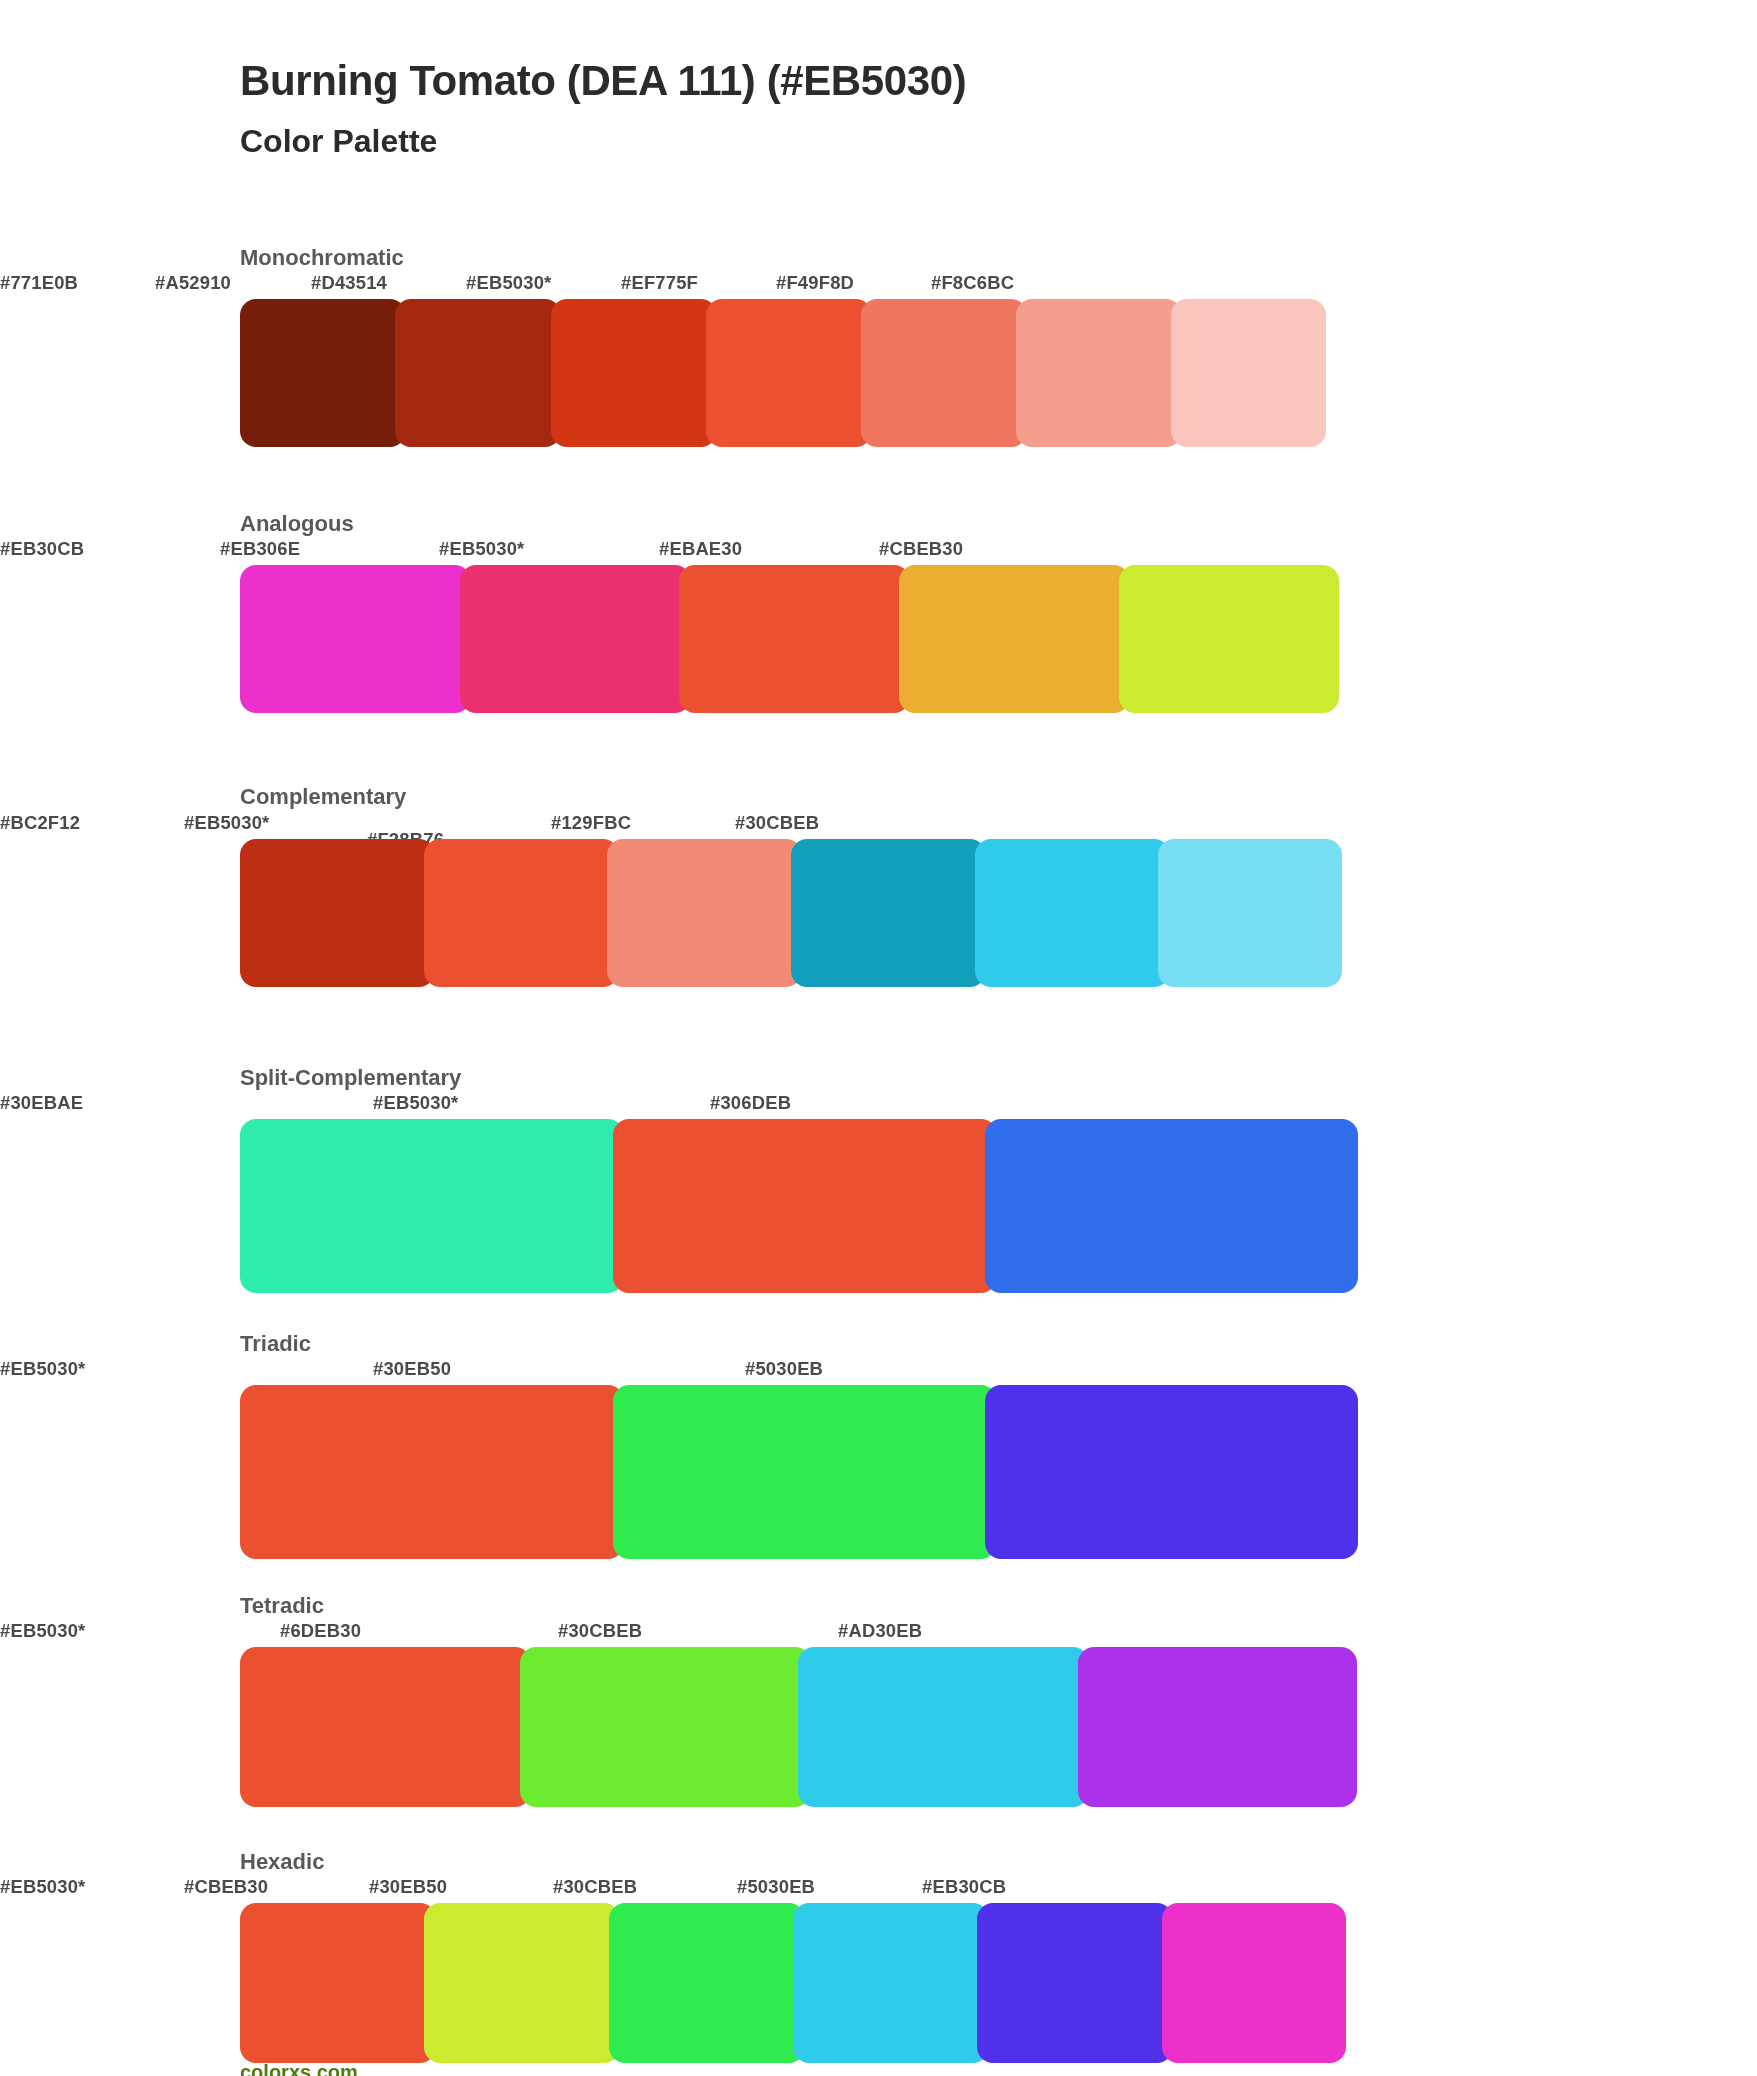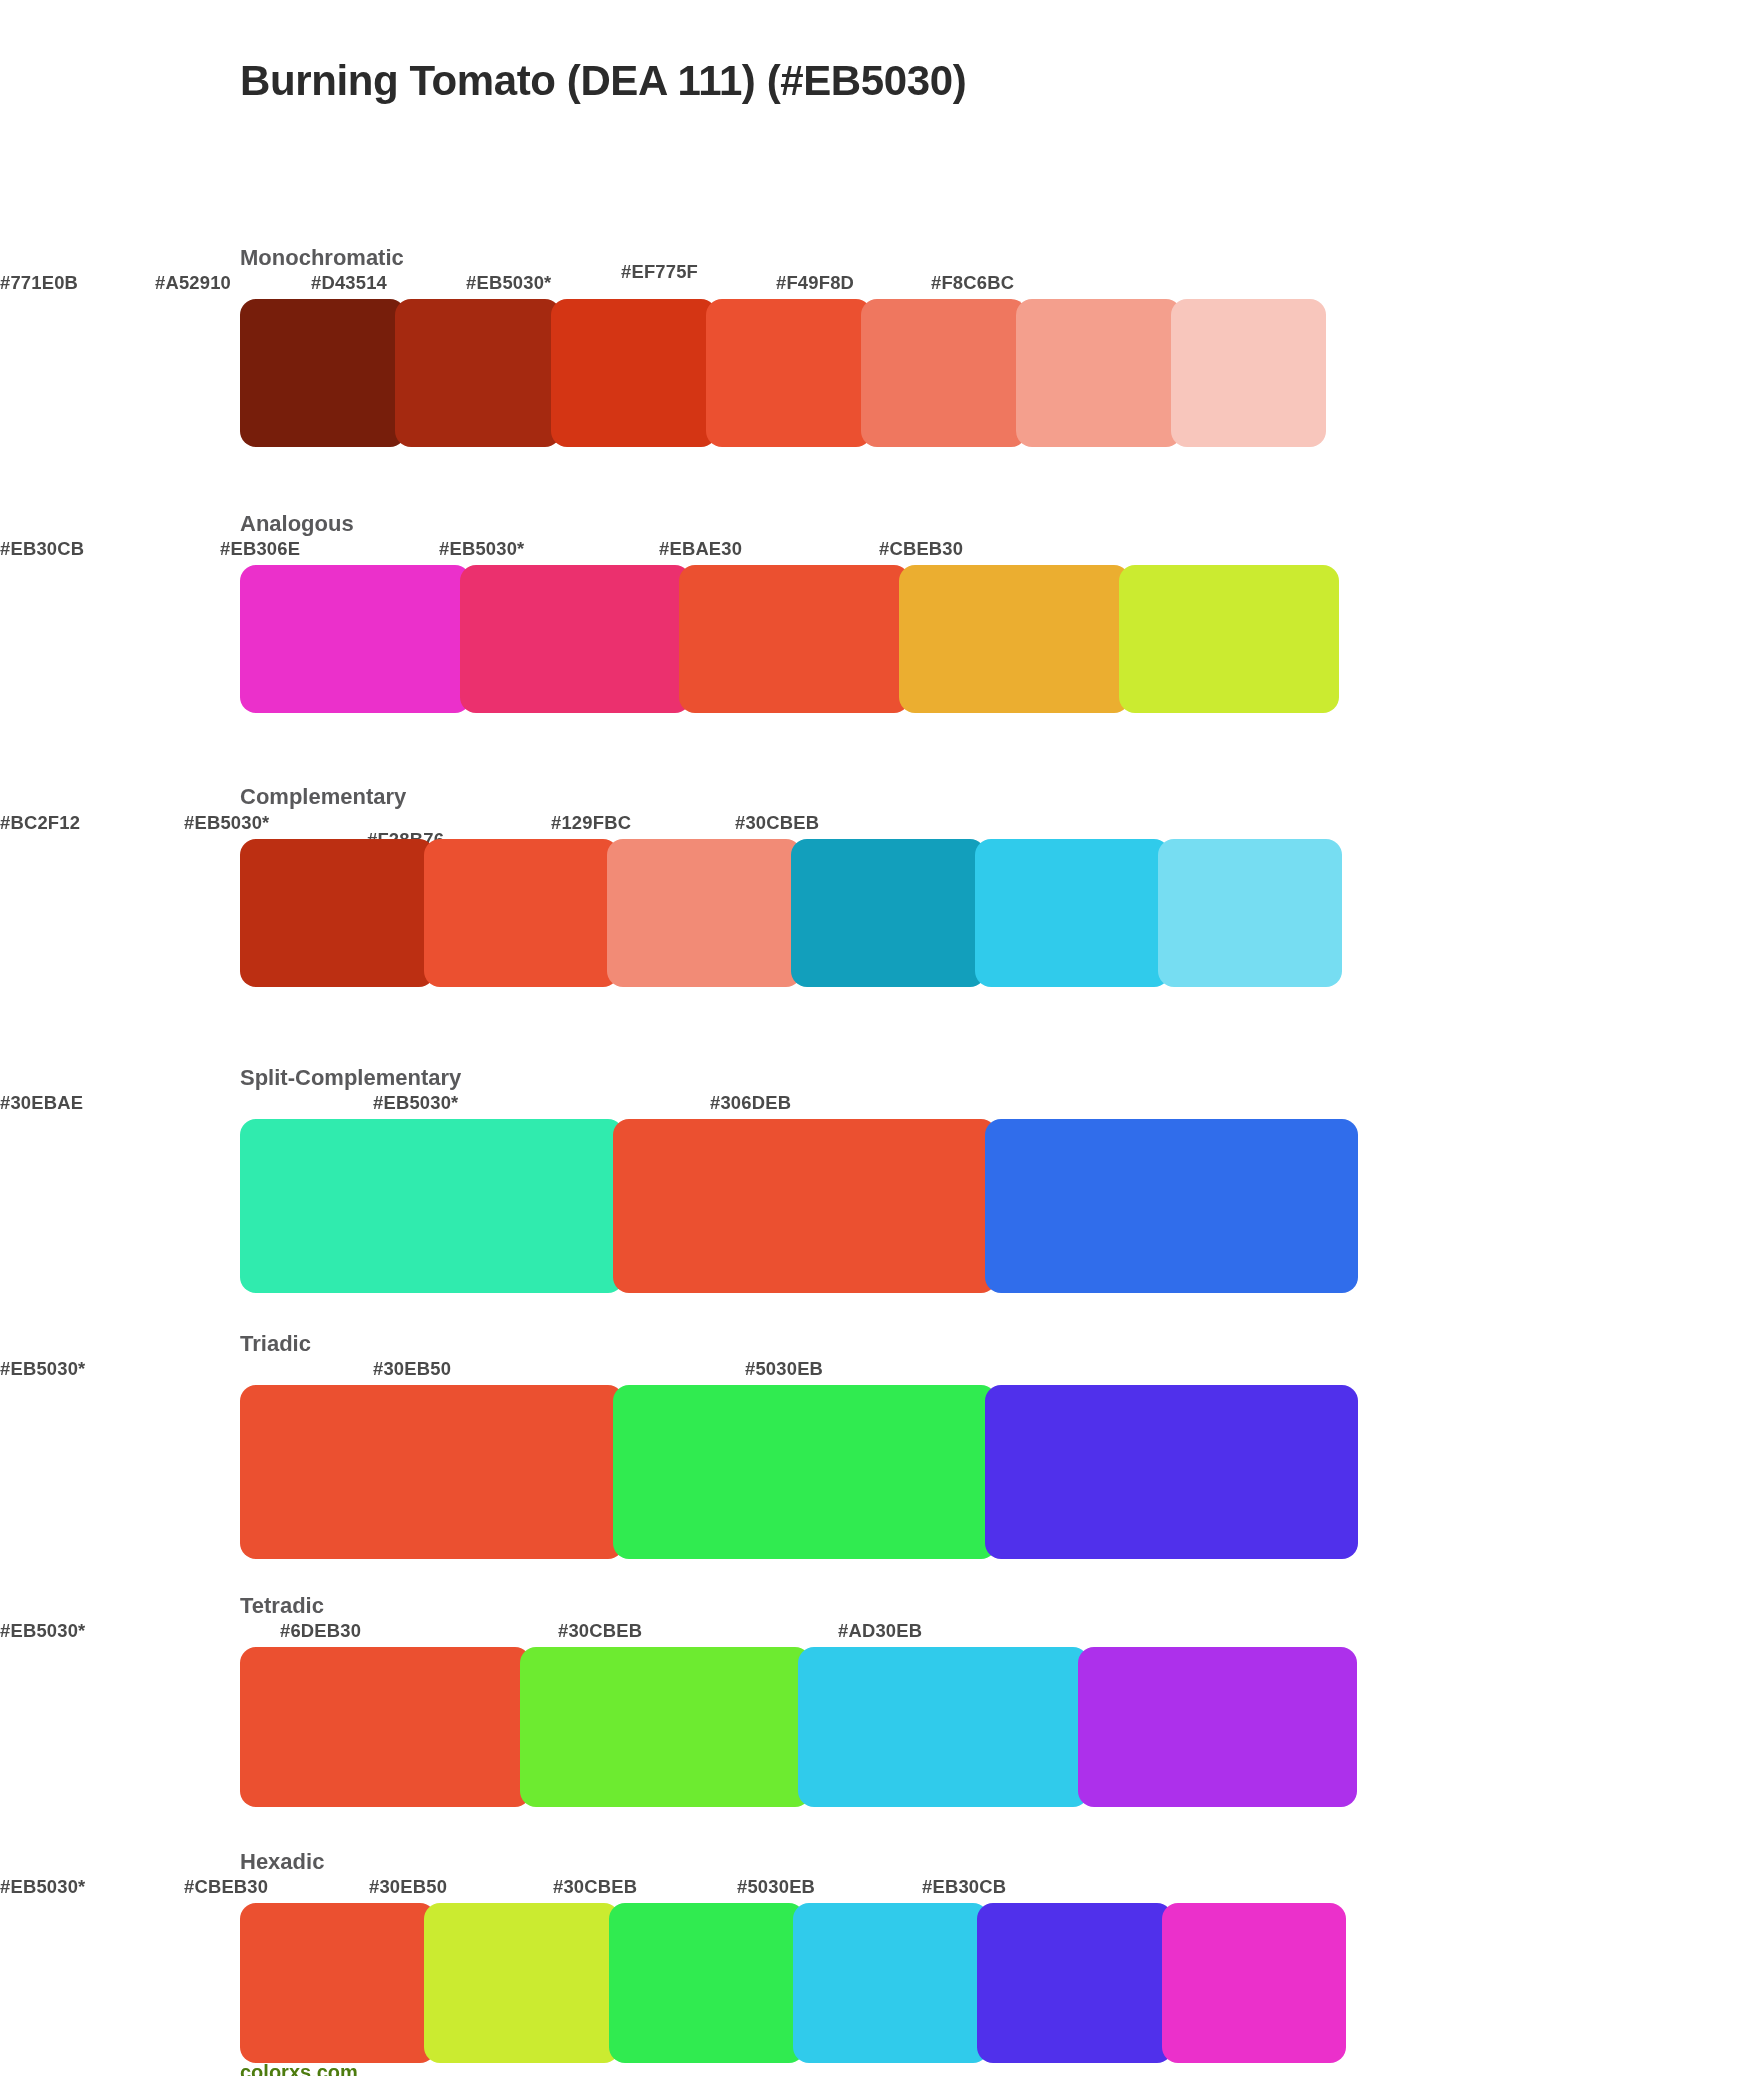--- a/index.html
+++ b/index.html
@@ -84,30 +84,31 @@
     white-space: nowrap;
   }
 </style>
 </head>
 <body>
 
 <div class="page">
 
   <div class="header">
     <div class="title">Burning Tomato (DEA 111) (#EB5030)</div>
+    <div class="subtitle">Color Palette</div>
   </div>
 
   <div class="sections" id="sections-root" style="height: 1880px;">
       <div class="section">
         <div class="section-heading" style="top: 29.6px;">Monochromatic</div>
         <div class="swatch-label" style="left: 0px; top: 57px;">#771E0B</div>
         <div class="swatch-label" style="left: 155px; top: 57px;">#A52910</div>
         <div class="swatch-label" style="left: 311px; top: 57px;">#D43514</div>
         <div class="swatch-label" style="left: 466px; top: 57px;">#EB5030*</div>
-        <div class="swatch-label" style="left: 621px; top: 46px;">#EF775F</div>
+        <div class="swatch-label" style="left: 621px; top: 57px;">#EF775F</div>
         <div class="swatch-label" style="left: 776px; top: 57px;">#F49F8D</div>
         <div class="swatch-label" style="left: 931px; top: 57px;">#F8C6BC</div>
         <div class="swatch-row" style="top: 84px; width: 1086px; height: 148px;">
           <div class="swatch" title="#771E0B" style="left: 0px; top: 0px; width: 166px; height: 148px; background: rgb(119, 30, 11); z-index: 1;"></div>
           <div class="swatch" title="#A52910" style="left: 155px; top: 0px; width: 166px; height: 148px; background: rgb(165, 41, 16); z-index: 2;"></div>
           <div class="swatch" title="#D43514" style="left: 311px; top: 0px; width: 166px; height: 148px; background: rgb(212, 53, 20); z-index: 3;"></div>
           <div class="swatch" title="#EB5030" style="left: 466px; top: 0px; width: 166px; height: 148px; background: rgb(235, 80, 48); z-index: 4;"></div>
           <div class="swatch" title="#EF775F" style="left: 621px; top: 0px; width: 166px; height: 148px; background: rgb(239, 119, 95); z-index: 5;"></div>
           <div class="swatch" title="#F49F8D" style="left: 776px; top: 0px; width: 166px; height: 148px; background: rgb(244, 159, 141); z-index: 6;"></div>
           <div class="swatch" title="#F8C6BC" style="left: 931px; top: 0px; width: 155px; height: 148px; background: rgb(248, 198, 188); z-index: 7;"></div>

